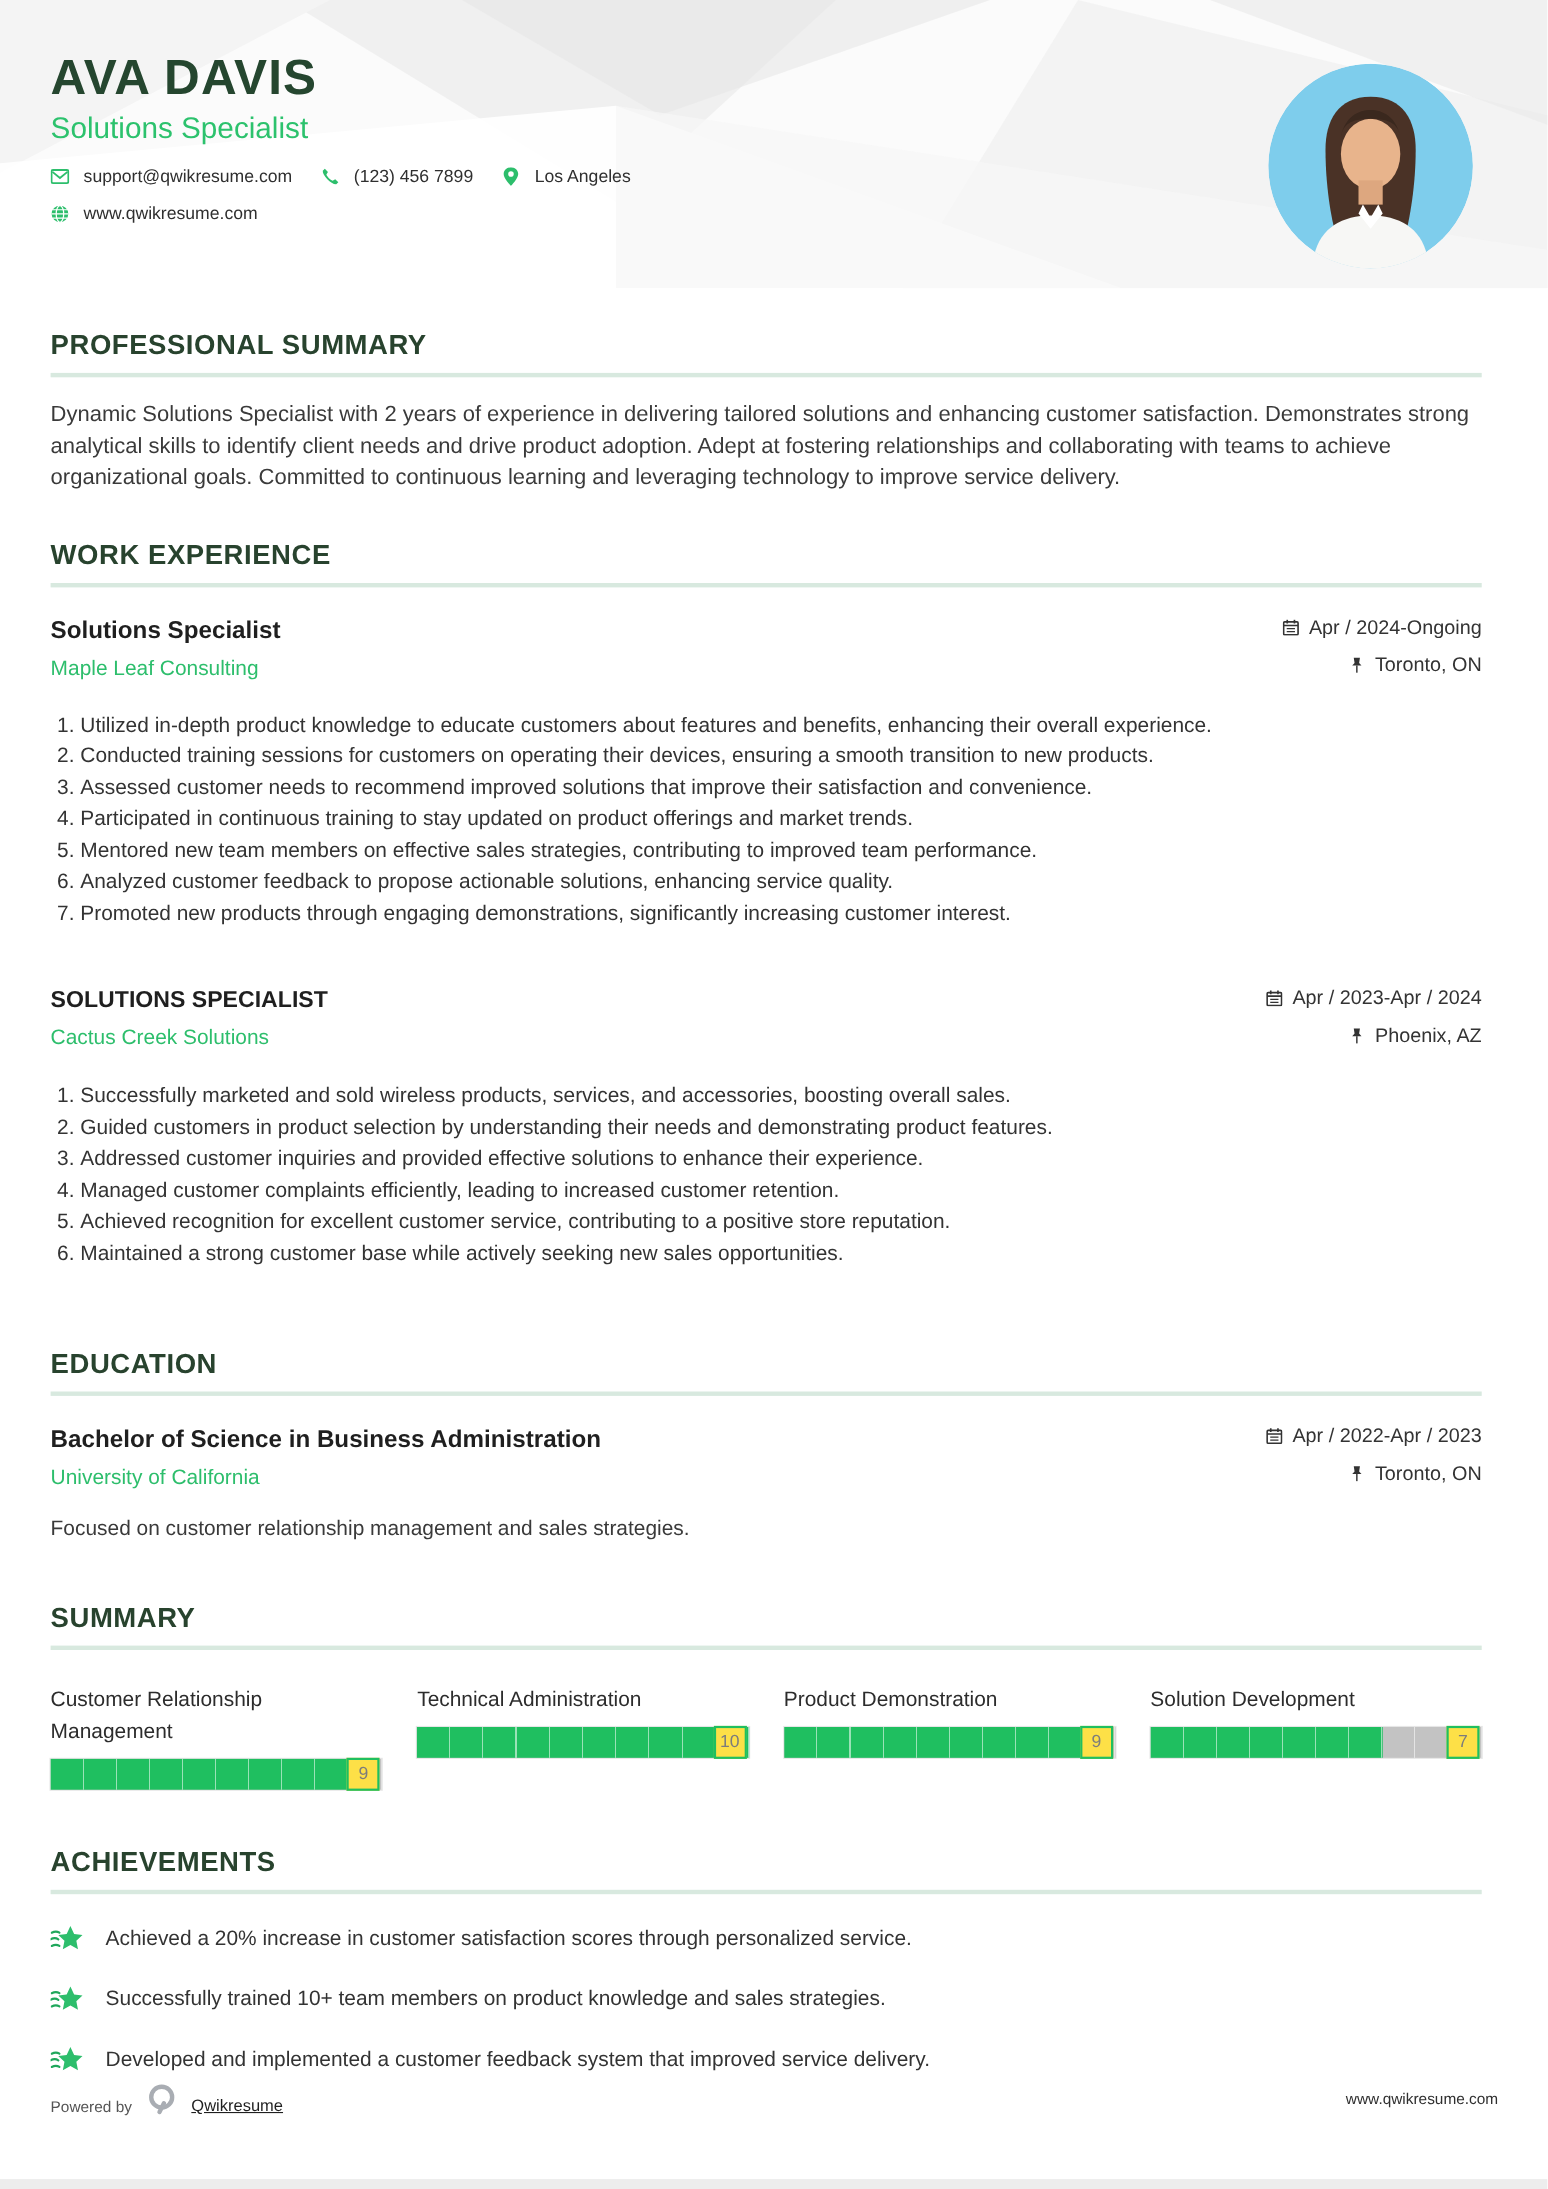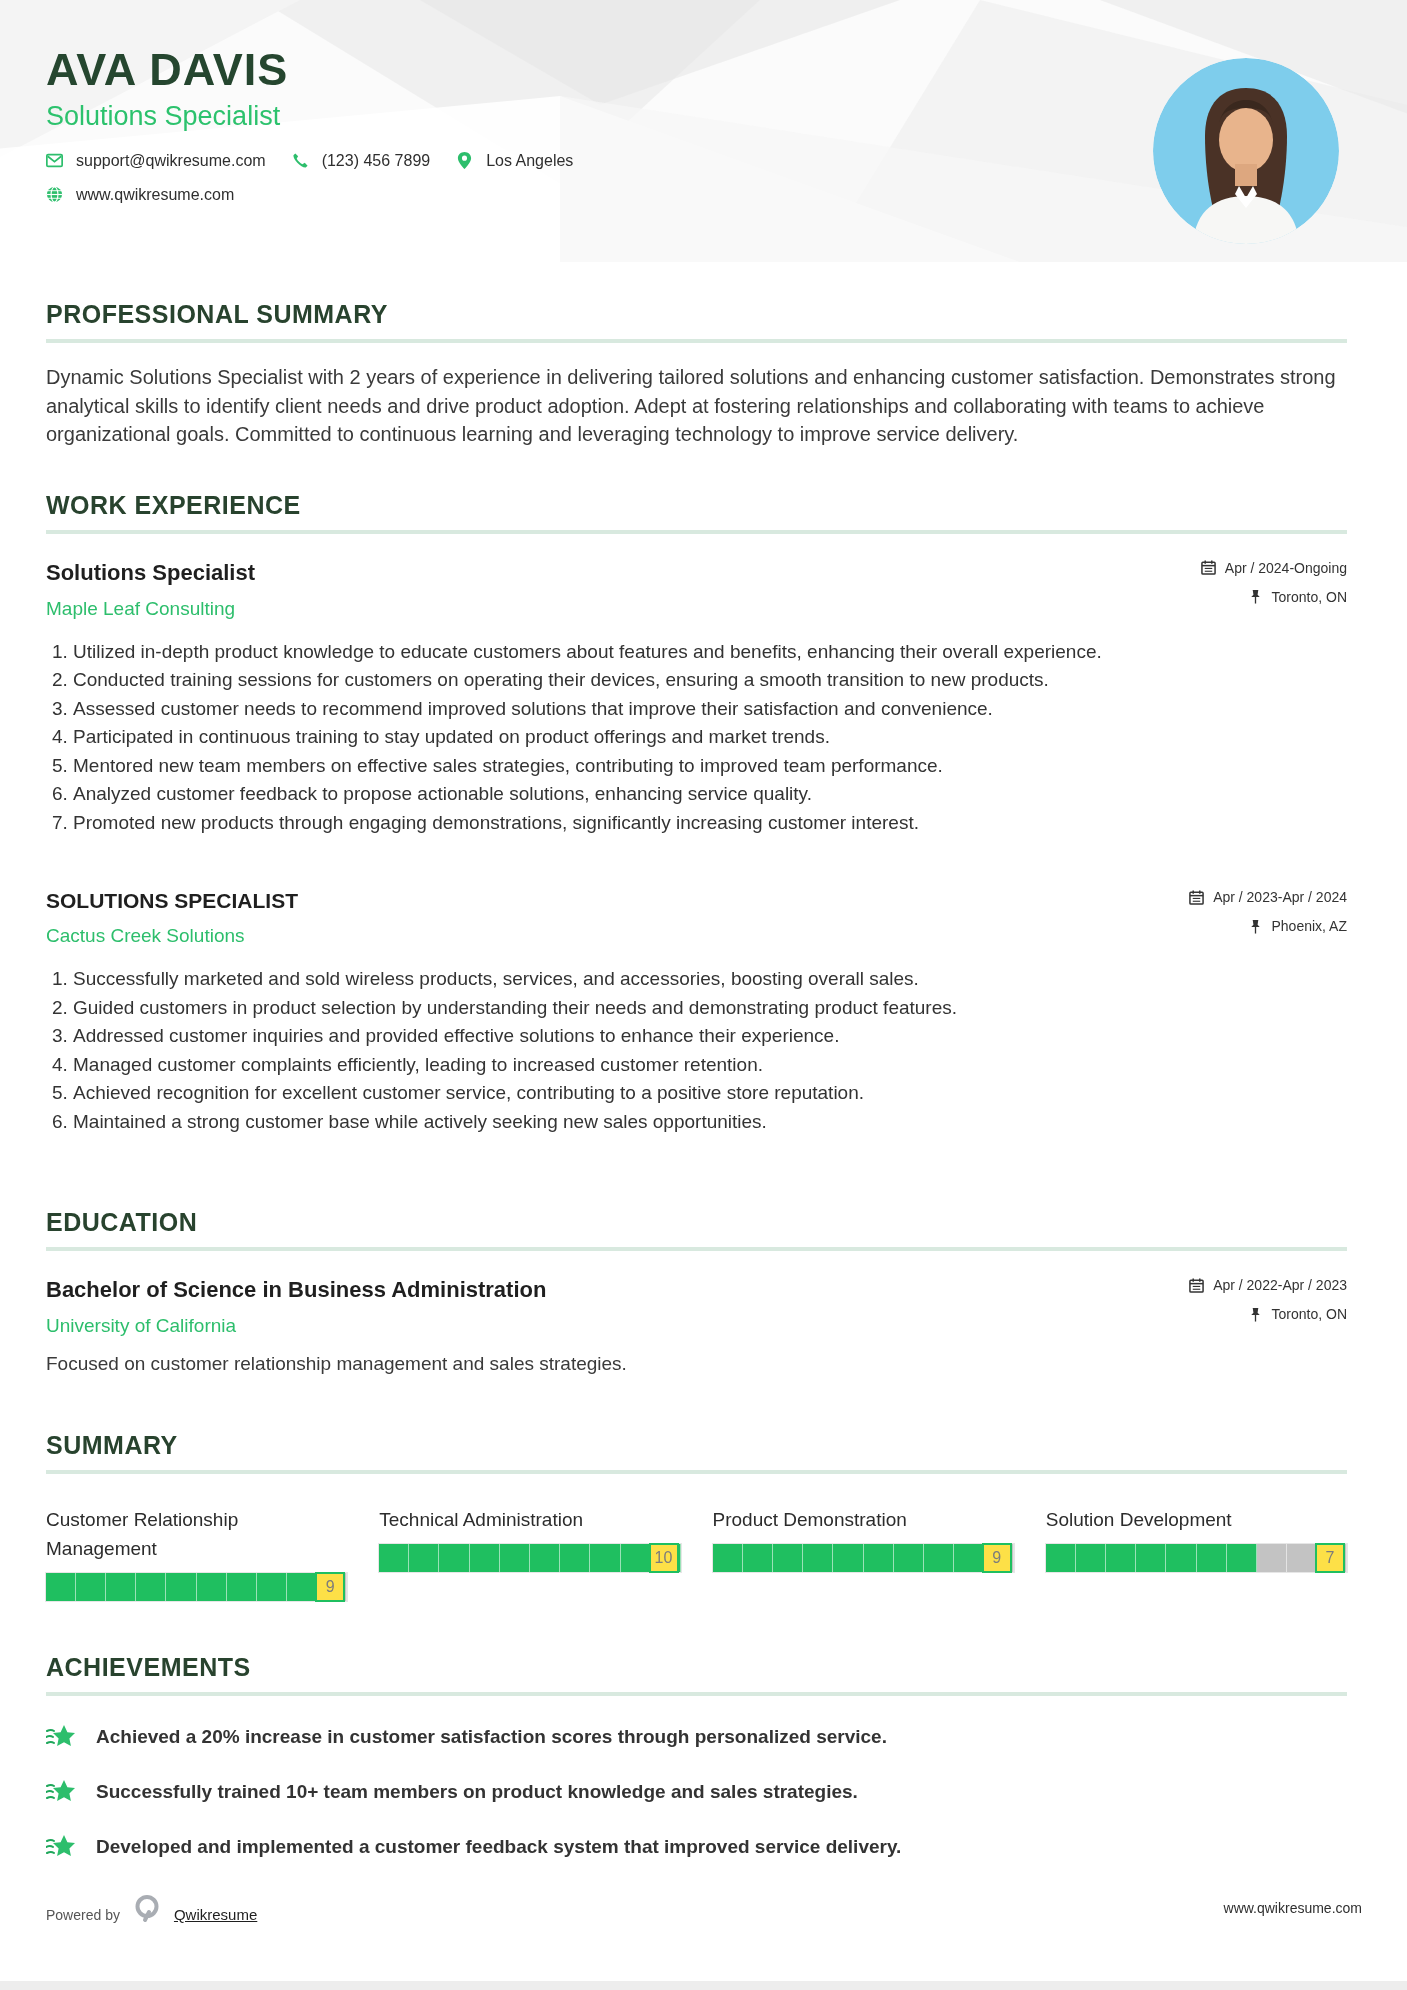--- a/index.html
+++ b/index.html
@@ -26,21 +26,21 @@
   .section { margin-top:38px; }
   .section-heading { font-size:25px; font-weight:700; letter-spacing:.5px; color:#28432e; }
   .divider { height:4px; background:#d8e9df; margin-top:10px; }
   .summary-text { margin-top:20px; font-size:20px; line-height:28.5px; color:#3a3a3a; }
   
   .job { margin-top:26px; }
   .job-head { display:flex; justify-content:space-between; align-items:flex-start; }
   .job-title { font-size:22px; font-weight:600; color:#1f1f1f; }
   .job-company { font-size:19px; color:#2dbe6c; margin-top:12px; }
   .job-meta { text-align:right; }
-  .meta-line { display:flex; justify-content:flex-end; align-items:center; gap:9px; font-size:14px; color:#333; margin-bottom:13px; }
+  .meta-line { display:flex; justify-content:flex-end; align-items:center; gap:9px; font-size:18px; color:#333; margin-bottom:13px; }
   .micon { width:15px; height:15px; display:block; }
   .job-bullets { margin:18px 0 0 0; padding-left:27px; }
   .job-bullets li { font-size:19px; line-height:28.5px; color:#333; }
   .job + .job { margin-top:52px; }
   
   .edu-desc { font-size:19px; color:#3a3a3a; margin-top:16px; }
   
   .skills-grid { display:grid; grid-template-columns:repeat(4, 1fr); column-gap:32px; margin-top:31px; }
   .skill-label { font-size:19px; color:#2c2c2c; line-height:29px; max-width:250px; }
   .skill-bar { position:relative; height:28px; background:#c3c3c3; margin-top:10px;
@@ -49,21 +49,21 @@
   .skill-segments { position:absolute; inset:0;
     background:repeating-linear-gradient(90deg, transparent 0, transparent calc(10% - 1px), rgba(255,255,255,.55) calc(10% - 1px), rgba(255,255,255,.55) 10%); }
   .skill-badge { position:absolute; right:2px; top:50%; transform:translateY(-50%);
     width:30px; height:30px; background:#fde047; border:2px solid #1fbf60;
     display:flex; align-items:center; justify-content:center;
     font-size:16px; color:#7c7c7c; font-weight:500; }
   
   .ach-list { margin-top:26px; }
   .ach-item { display:flex; align-items:center; gap:20px; margin-bottom:25px; }
   .ach-icon { width:30px; height:30px; flex:0 0 auto; }
-  .ach-text { font-size:19px; color:#333;font-weight:bold; }
+  .ach-text { font-size:19px; color:#333; }
   
   .footer { position:absolute; left:46px; right:45px; top:1893px;
     display:flex; justify-content:space-between; align-items:center; }
   .footer-left { display:flex; align-items:flex-end; gap:12px; }
   .powered-by { font-size:14px; color:#555; }
   .q-logo { width:30px; height:30px; }
   .brand-link { font-size:15px; color:#1f1f1f; text-decoration:underline; font-weight:500; cursor:pointer; }
   .footer-site { font-size:14px; color:#2f2f2f; }
   .bottom-strip { position:absolute; left:0; right:0; bottom:0; height:9px; background:#ededed; }
 </style>

